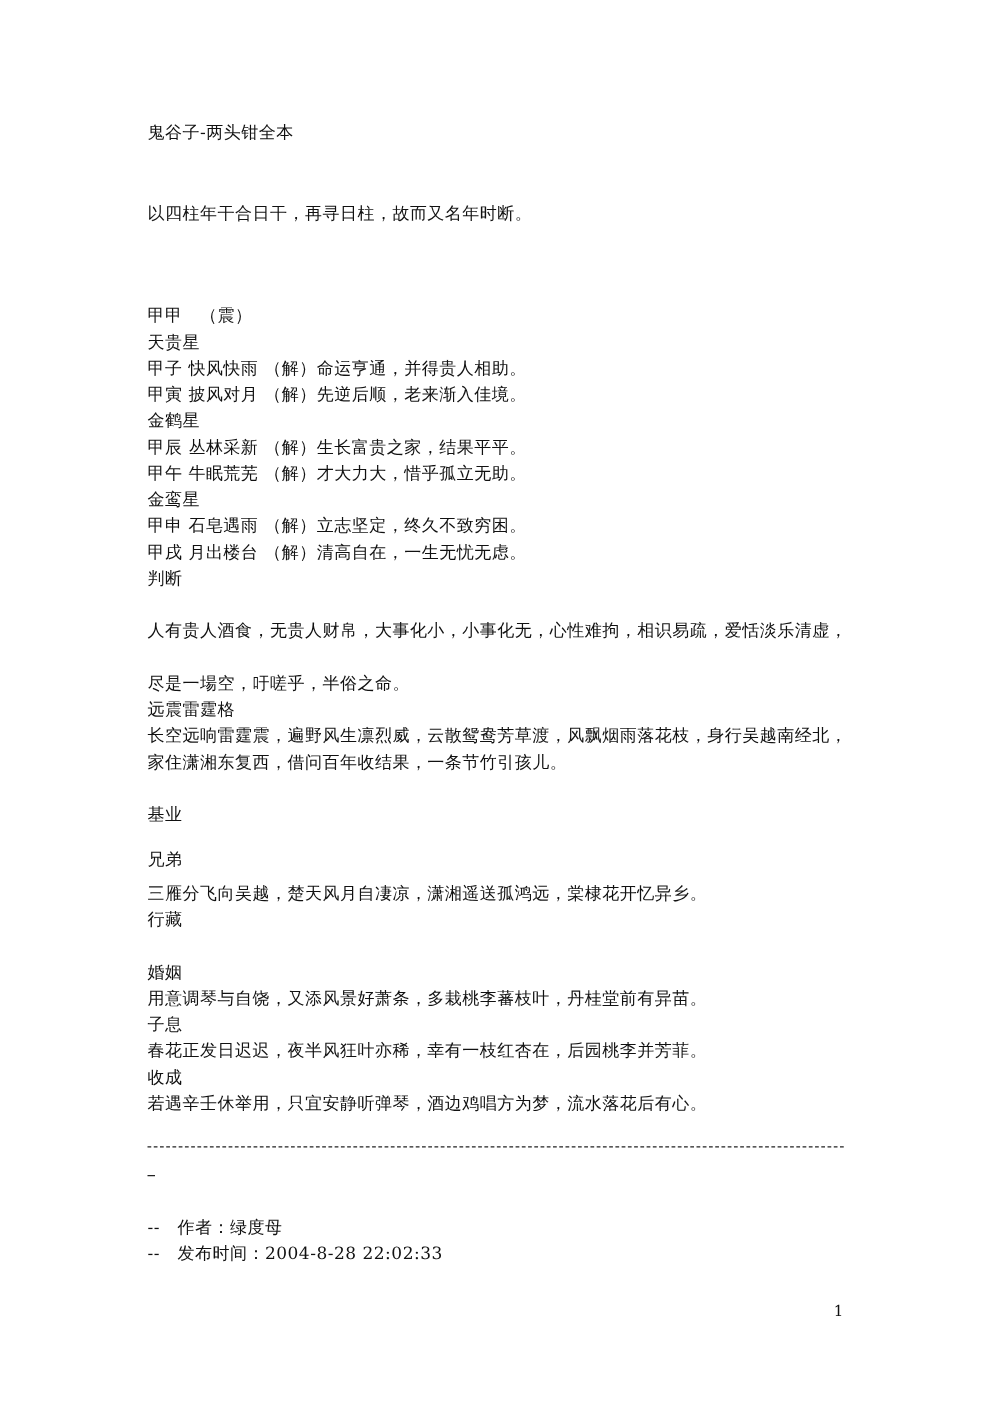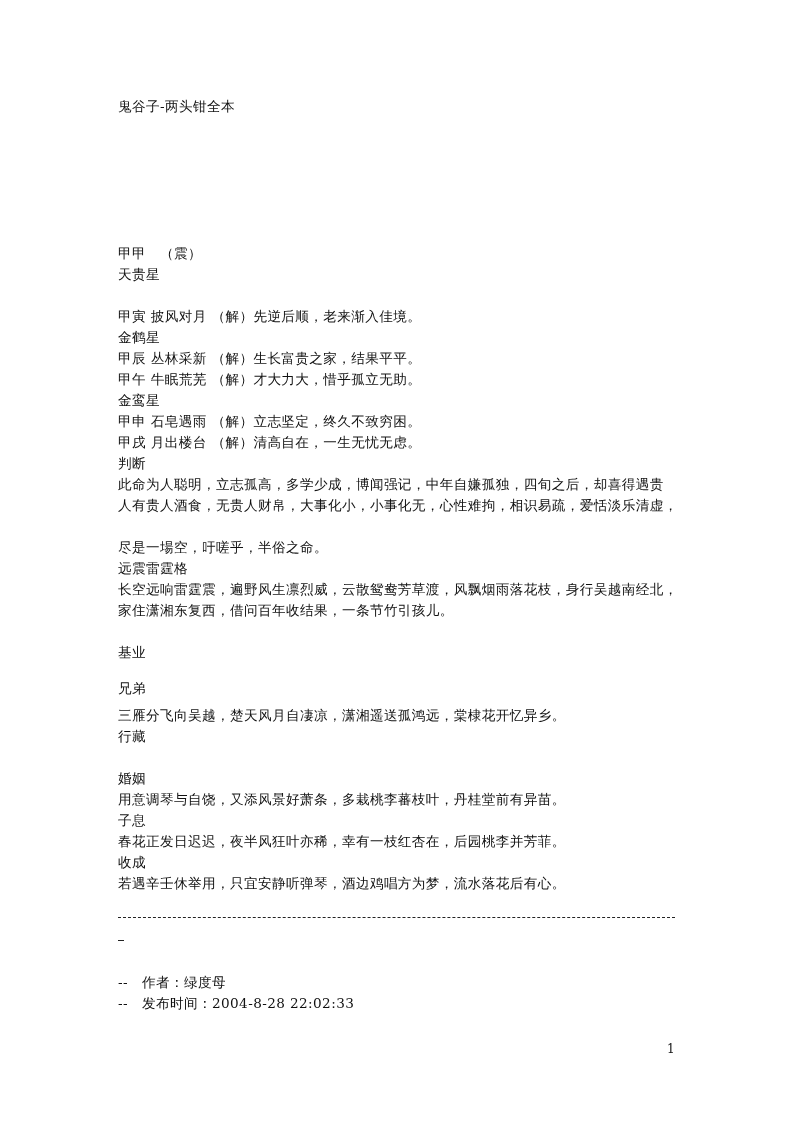--- a/index.html
+++ b/index.html
@@ -9,36 +9,37 @@
     .line { position: absolute; left: 118px; font-size: 13.6px; line-height: 16px; white-space: nowrap; letter-spacing: 0.4px; }
     .rule { position: absolute; left: 118px; width: 557px; top: 917px; height: 0; border-top: 1.3px dashed #222; }
     .rule-tail { position: absolute; left: 118px; top: 940px; width: 6px; height: 0; border-top: 1.3px solid #222; }
     .pagenum { position: absolute; left: 667px; top: 1042px; font-size: 12px; }
   </style>
 </head>
 <body>
 
 <div class="page">
   <div class="line" style="top:98px">鬼谷子-两头钳全本</div>
+  <div class="line" style="top:163px">以四柱年干合日干，再寻日柱，故而又名年时断。</div>
 
   <div class="line" style="top:245px">甲甲　（震）</div>
 
   <div class="line" style="top:266px">天贵星</div>
+  <div class="line" style="top:287px">甲子 快风快雨 （解）命运亨通，并得贵人相助。</div>
   <div class="line" style="top:308px">甲寅 披风对月 （解）先逆后顺，老来渐入佳境。</div>
 
   <div class="line" style="top:329px">金鹤星</div>
   <div class="line" style="top:350px">甲辰 丛林采新 （解）生长富贵之家，结果平平。</div>
   <div class="line" style="top:371px">甲午 牛眠荒芜 （解）才大力大，惜乎孤立无助。</div>
 
   <div class="line" style="top:392px">金鸾星</div>
   <div class="line" style="top:413px">甲申 石皂遇雨 （解）立志坚定，终久不致穷困。</div>
   <div class="line" style="top:434px">甲戌 月出楼台 （解）清高自在，一生无忧无虑。</div>
 
   <div class="line" style="top:455px">判断</div>
-  <div class="line" style="top:476px">此命为人聪明，立志孤高，多学少成，博闻强记，中年自嫌孤独，四旬之后，却喜得遇贵</div>
   <div class="line" style="top:497px">人有贵人酒食，无贵人财帛，大事化小，小事化无，心性难拘，相识易疏，爱恬淡乐清虚，</div>
   <div class="line" style="top:539px">尽是一場空，吁嗟乎，半俗之命。</div>
 
   <div class="line" style="top:560px">远震雷霆格</div>
   <div class="line" style="top:581px">长空远响雷霆震，遍野风生凛烈威，云散鸳鸯芳草渡，风飘烟雨落花枝，身行吴越南经北，</div>
   <div class="line" style="top:602px">家住潇湘东复西，借问百年收结果，一条节竹引孩儿。</div>
 
   <div class="line" style="top:644px">基业</div>
   <div class="line" style="top:680px">兄弟</div>
   <div class="line" style="top:707px">三雁分飞向吴越，楚天风月自凄凉，潇湘遥送孤鸿远，棠棣花开忆异乡。</div>

